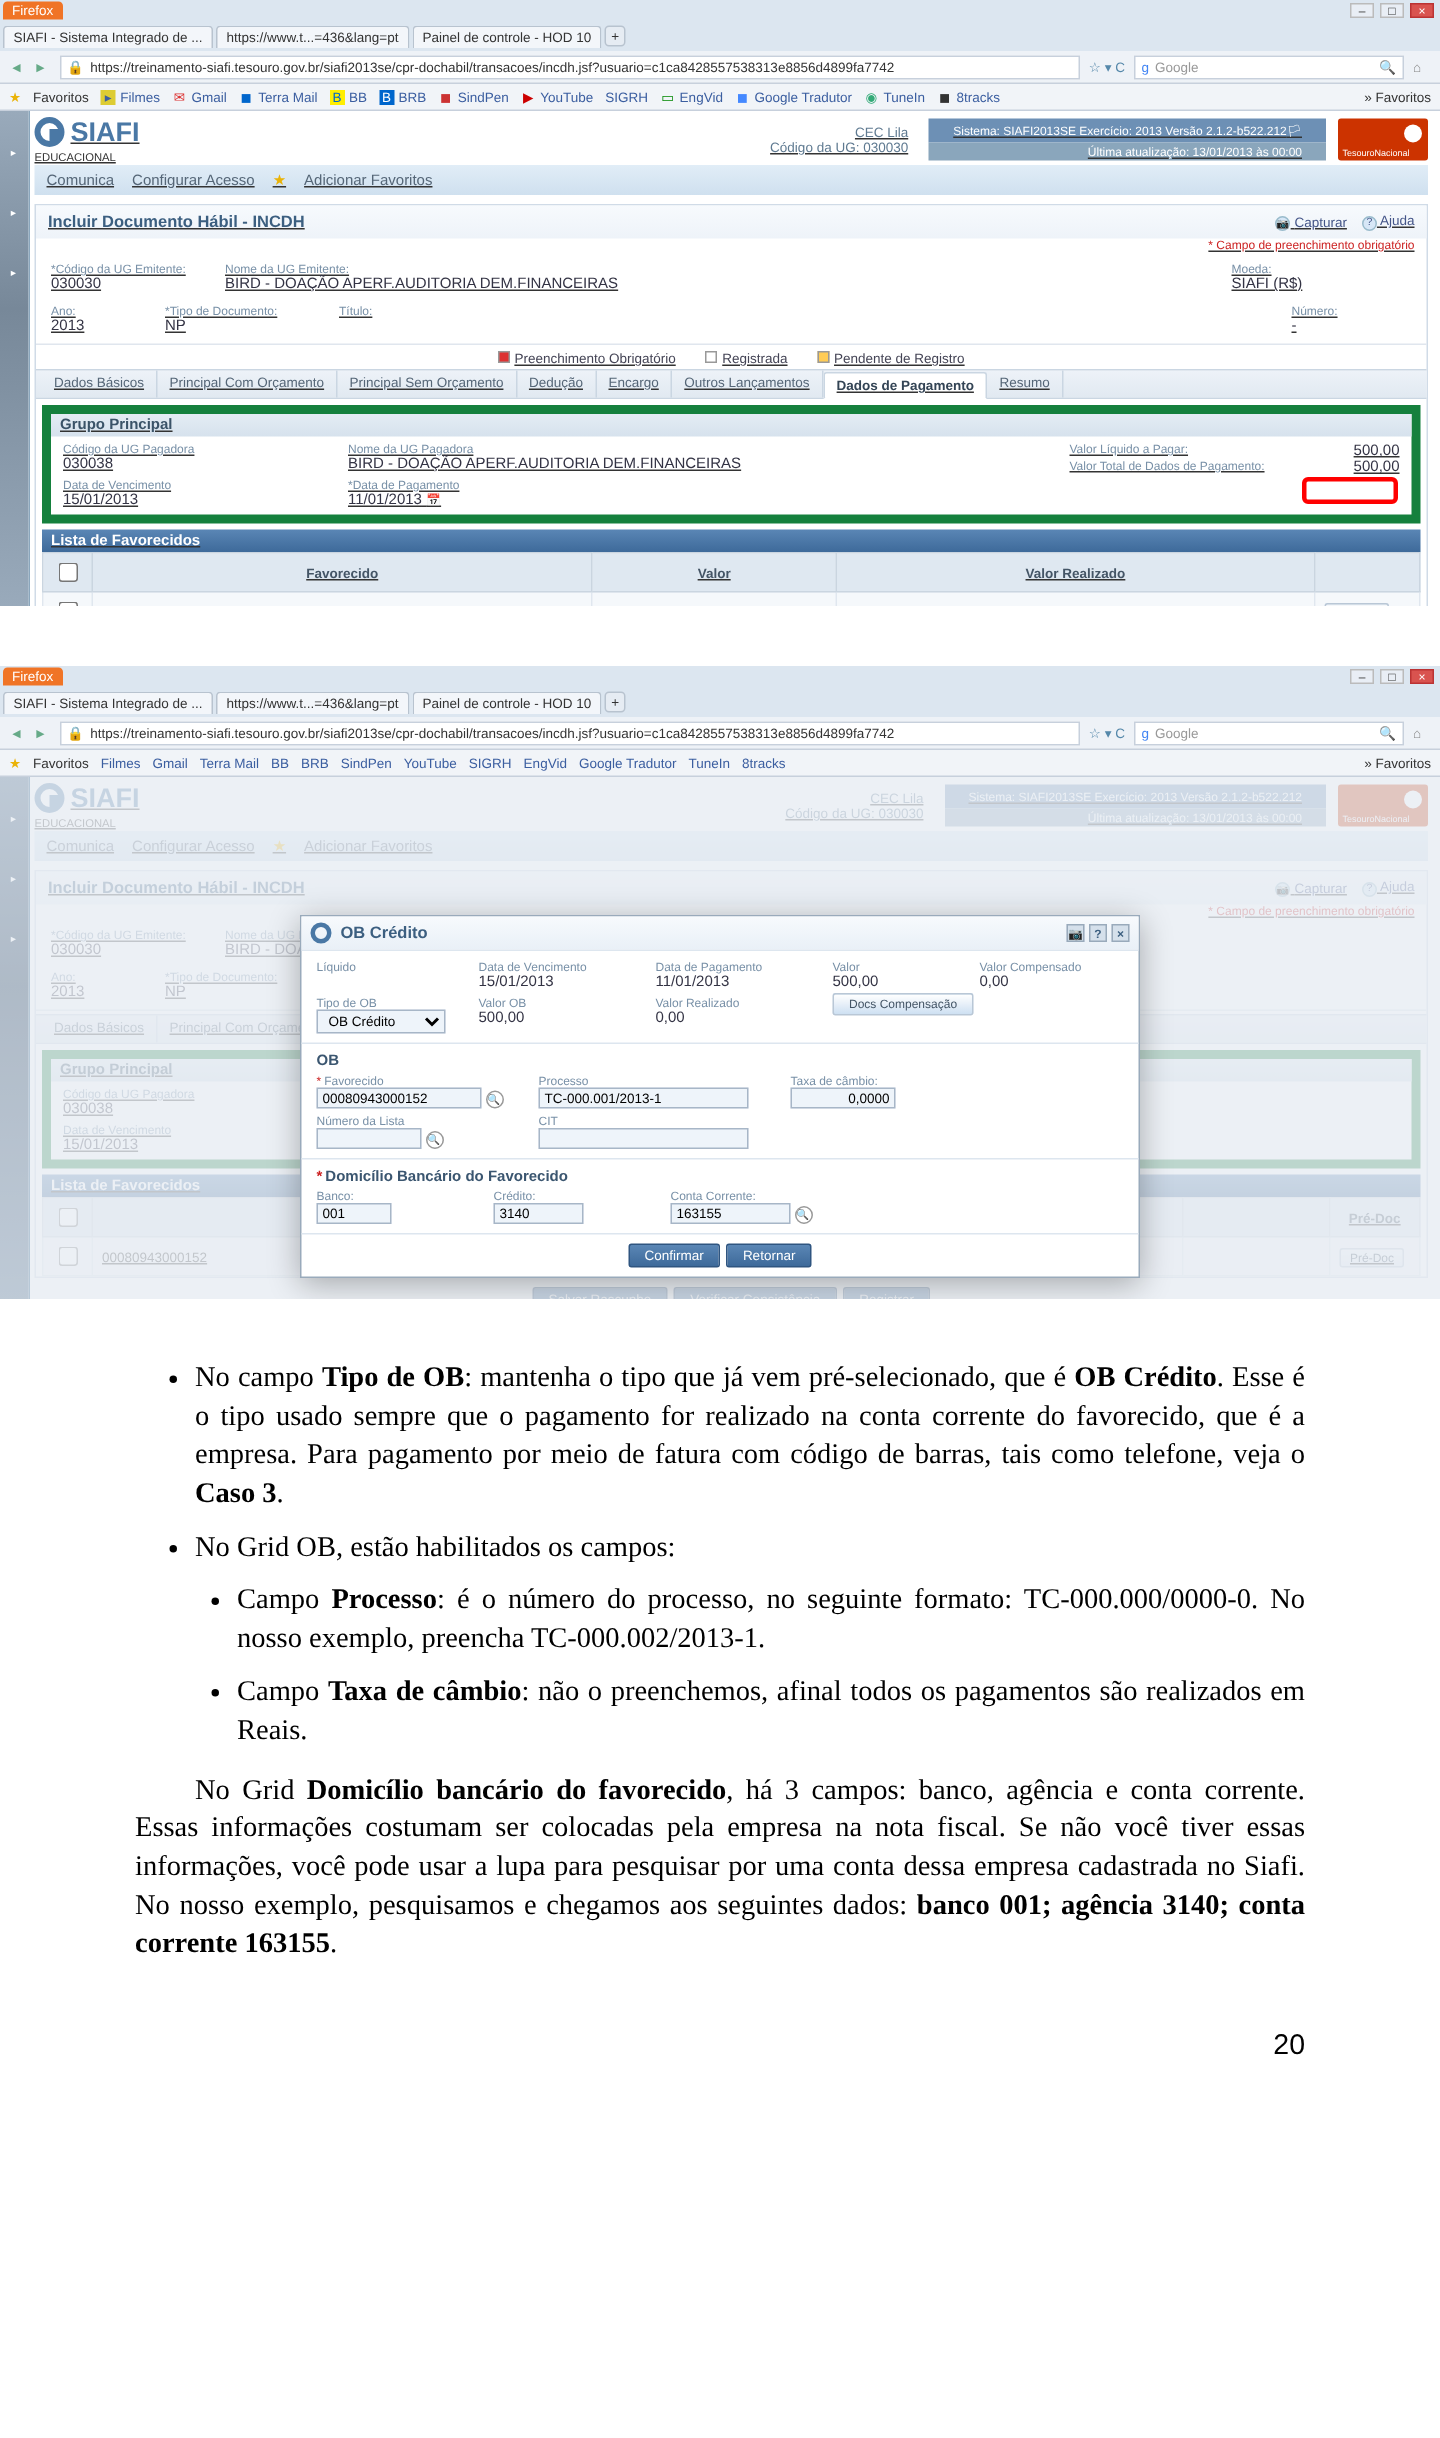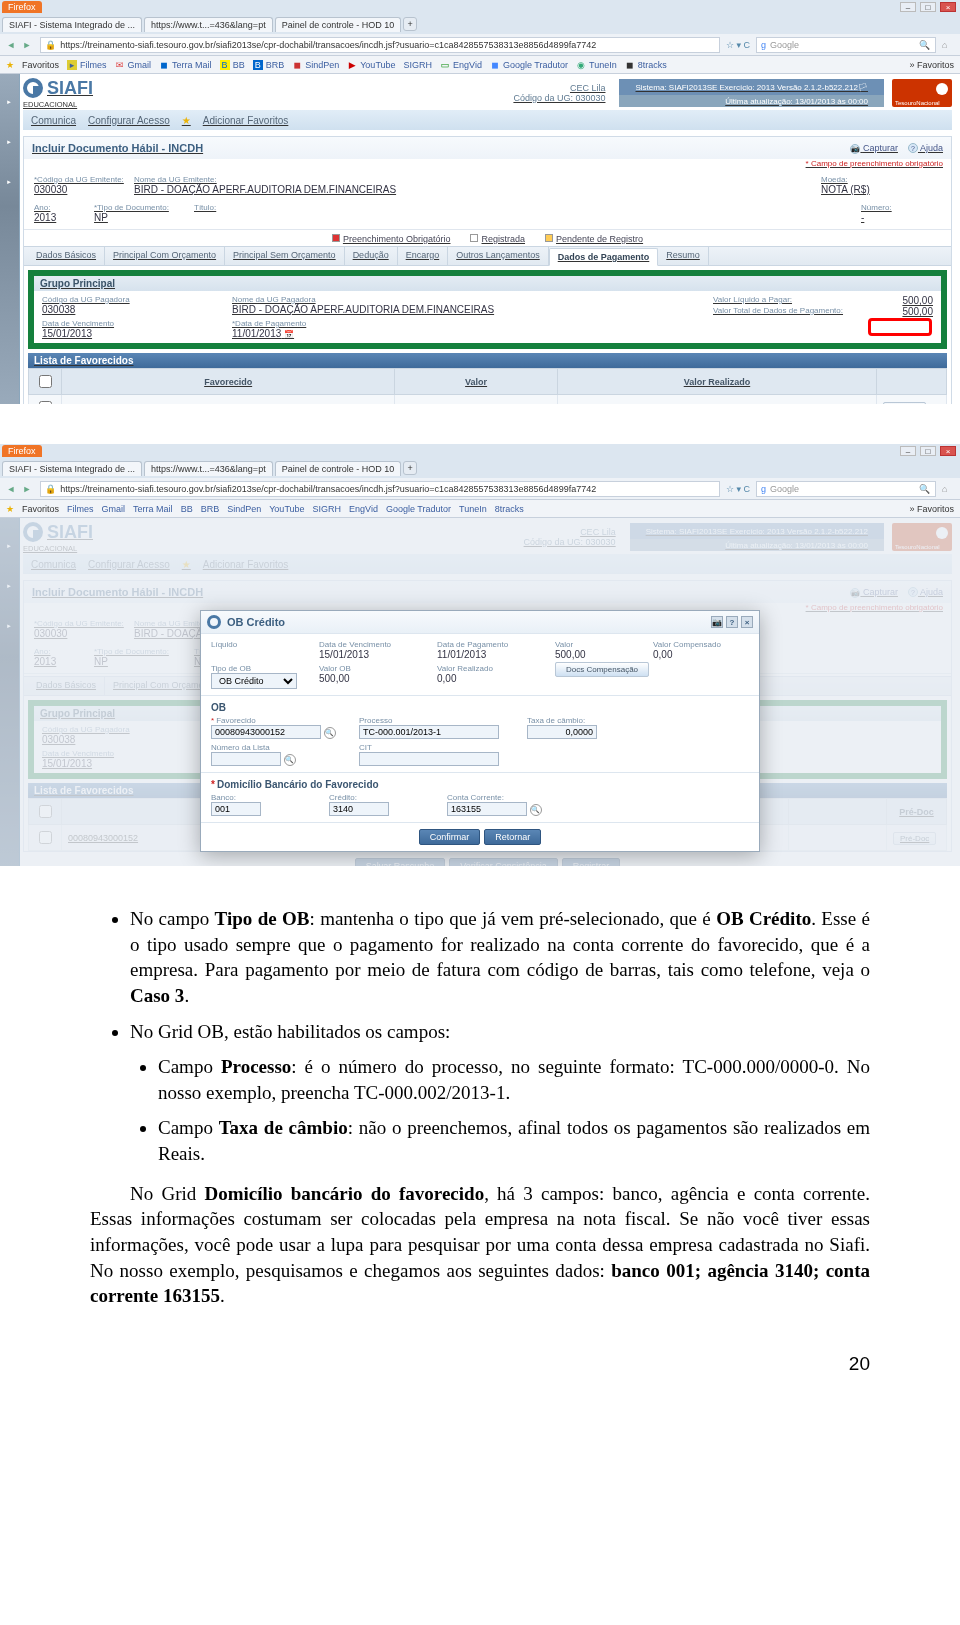--- a/index.html
+++ b/index.html
@@ -48,21 +48,21 @@
 
   .menubar { background:linear-gradient(#e1edf7,#cfe0ef); height:20px; display:flex; align-items:center; gap:12px; padding:0 8px; font-size:10px; color:#567;}
 
   .panel { border:1px solid #d0dbe7; margin-top:6px; background:#fff;}
   .panel .titlebar2 { display:flex; align-items:center; height:22px; padding:0 8px; background:linear-gradient(#f7fafd,#eef3f9);}
   .panel .titlebar2 .t { font-weight:bold; color:#3c5f80; font-size:11px;}
   .panel .titlebar2 .right { margin-left:auto; display:flex; gap:10px; font-size:9px; color:#458; align-items:center;}
   .panel .titlebar2 .right .dot { width:10px;height:10px;border-radius:50%;background:#d7e7f7;border:1px solid #9bc;display:inline-flex;align-items:center;justify-content:center;font-size:7px;}
   .reqnote { text-align:right; font-size:8px; color:#c22; padding-right:8px; height:12px;}
 
-  .formrow { display:flex; padding:4px 10px; font-size:9px; color:#445;}
+  .formrow { display:flex; gap:16px; padding:4px 10px; font-size:9px; color:#445;}
   .formrow .fld .lab{font-size:8px;color:#7890a7;}
   .formrow .fld .val{font-size:10px;color:#334;}
   .hr {height:1px; background:#e0e6ee; margin:2px 0;}
 
   .legendrow { display:flex; justify-content:center; gap:20px; font-size:9px; color:#445; padding:2px;}
   .legendrow .sq{width:8px;height:8px;display:inline-block;border:1px solid #999;margin-right:3px;}
   .sq.red{background:#d33;} .sq.wh{background:#fff;} .sq.yel{background:#fc5;}
 
   .tabs { background:linear-gradient(#edf2f8,#e1e9f1); height:20px; display:flex; font-size:9px;padding:0 4px;border-top:1px solid #cad6e2;border-bottom:1px solid #cad6e2;}
   .tabs .tabi{padding:3px 8px;color:#567;cursor:pointer; border-right:1px solid #cad6e2;}
@@ -262,21 +262,21 @@
           <div class="fld" style="width:100px;">
               <div class="lab">*Código da UG Emitente:</div>
               <div class="val">030030</div>
             </div>
           <div class="fld" style="flex:1;">
               <div class="lab">Nome da UG Emitente:</div>
               <div class="val">BIRD - DOAÇÃO APERF.AUDITORIA DEM.FINANCEIRAS</div>
             </div>
           <div class="fld" style="width:120px;">
               <div class="lab">Moeda:</div>
-              <div class="val">NOTA (R$)</div>
+              <div class="val">SIAFI (R$)</div>
             </div>
         </div>
         <div class="formrow">
           <div class="fld" style="width:60px;">
               <div class="lab">Ano:</div>
               <div class="val">2013</div>
             </div>
           <div class="fld" style="width:100px;">
               <div class="lab">*Tipo de Documento:</div>
               <div class="val">NP</div>

